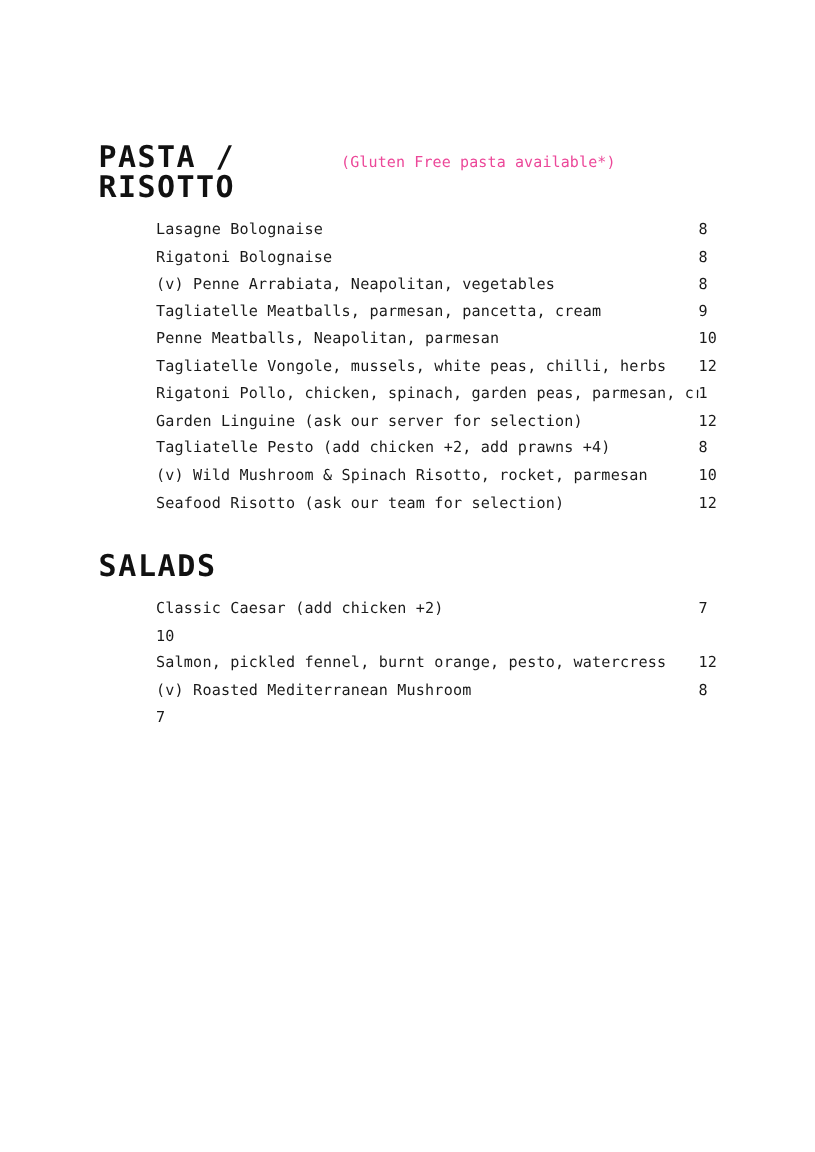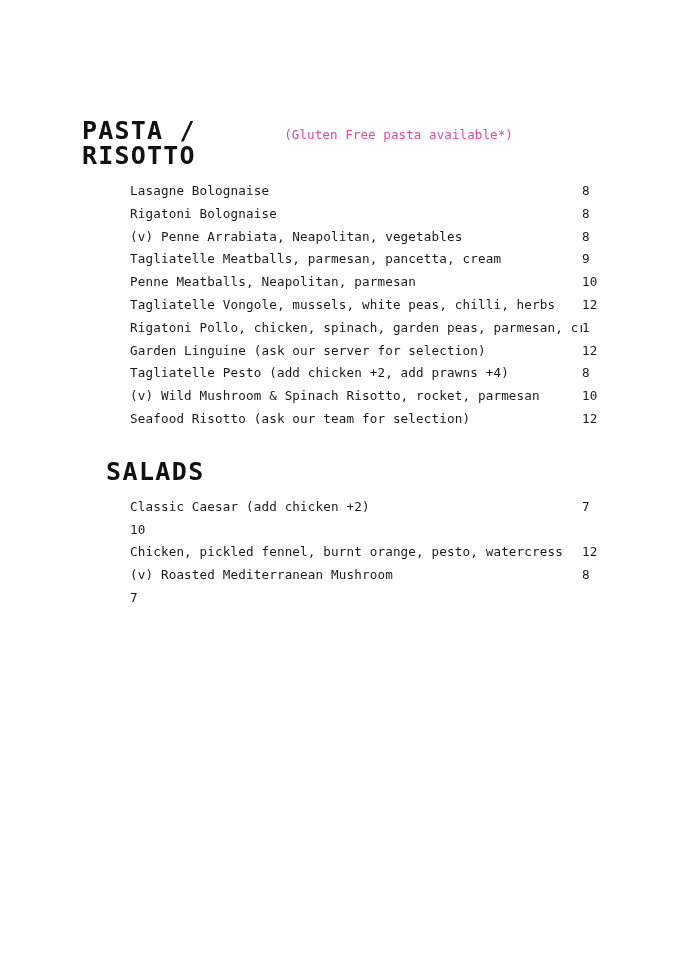--- a/index.html
+++ b/index.html
@@ -65,21 +65,20 @@
   }
   .item-price {
     width: 40px;
     text-align: left;
   }
   .salads-wrap {
     margin-top: 28px;
   }
   .salads-wrap .section-title {
     letter-spacing: 1.4px;
-    margin-left: 24px;
   }
 </style>
 </head>
 <body>
 
 <div class="page">
 
   <div class="section">
     <div class="section-head">
       <div class="section-title">PASTA / RISOTTO</div>
@@ -140,21 +139,21 @@
     </div>
     <ul class="items">
       <li class="item">
         <span class="item-name">Classic Caesar (add chicken +2)</span>
         <span class="item-price">7</span>
       </li>
       <li class="item">
         <span class="item-price">10</span>
       </li>
       <li class="item">
-        <span class="item-name">Chicken, pickled fennel, burnt orange, pesto, watercress</span>
+        <span class="item-name">Salmon, pickled fennel, burnt orange, pesto, watercress</span>
         <span class="item-price">12</span>
       </li>
       <li class="item">
         <span class="item-name">(v) Roasted Mediterranean Mushroom</span>
         <span class="item-price">8</span>
       </li>
       <li class="item">
         <span class="item-price">7</span>
       </li>
     </ul>

